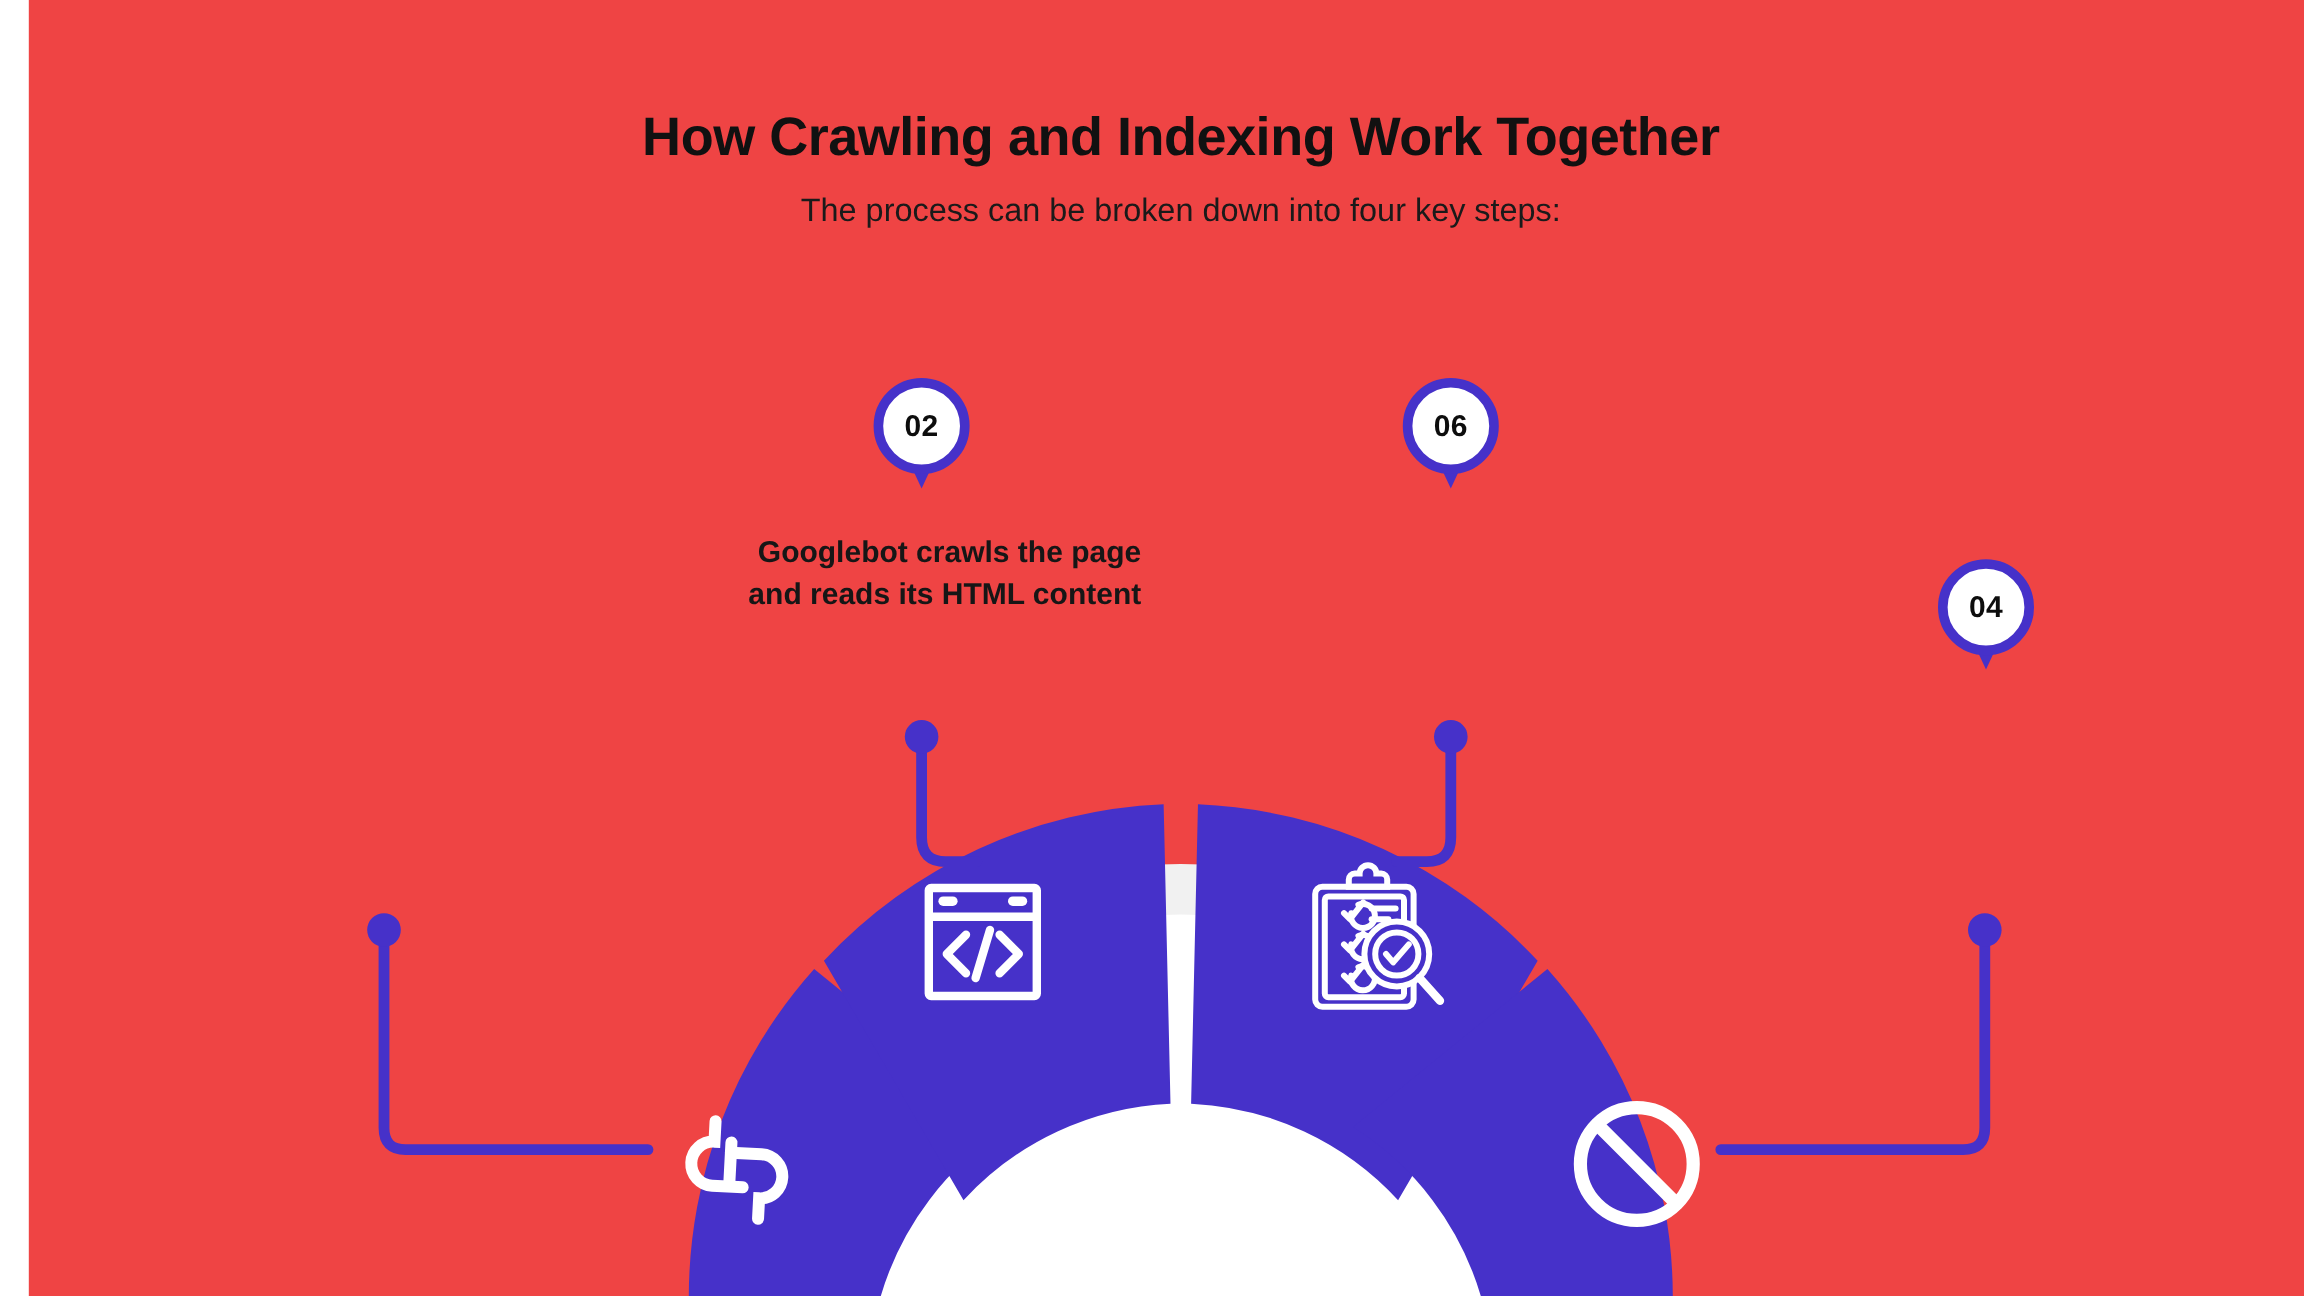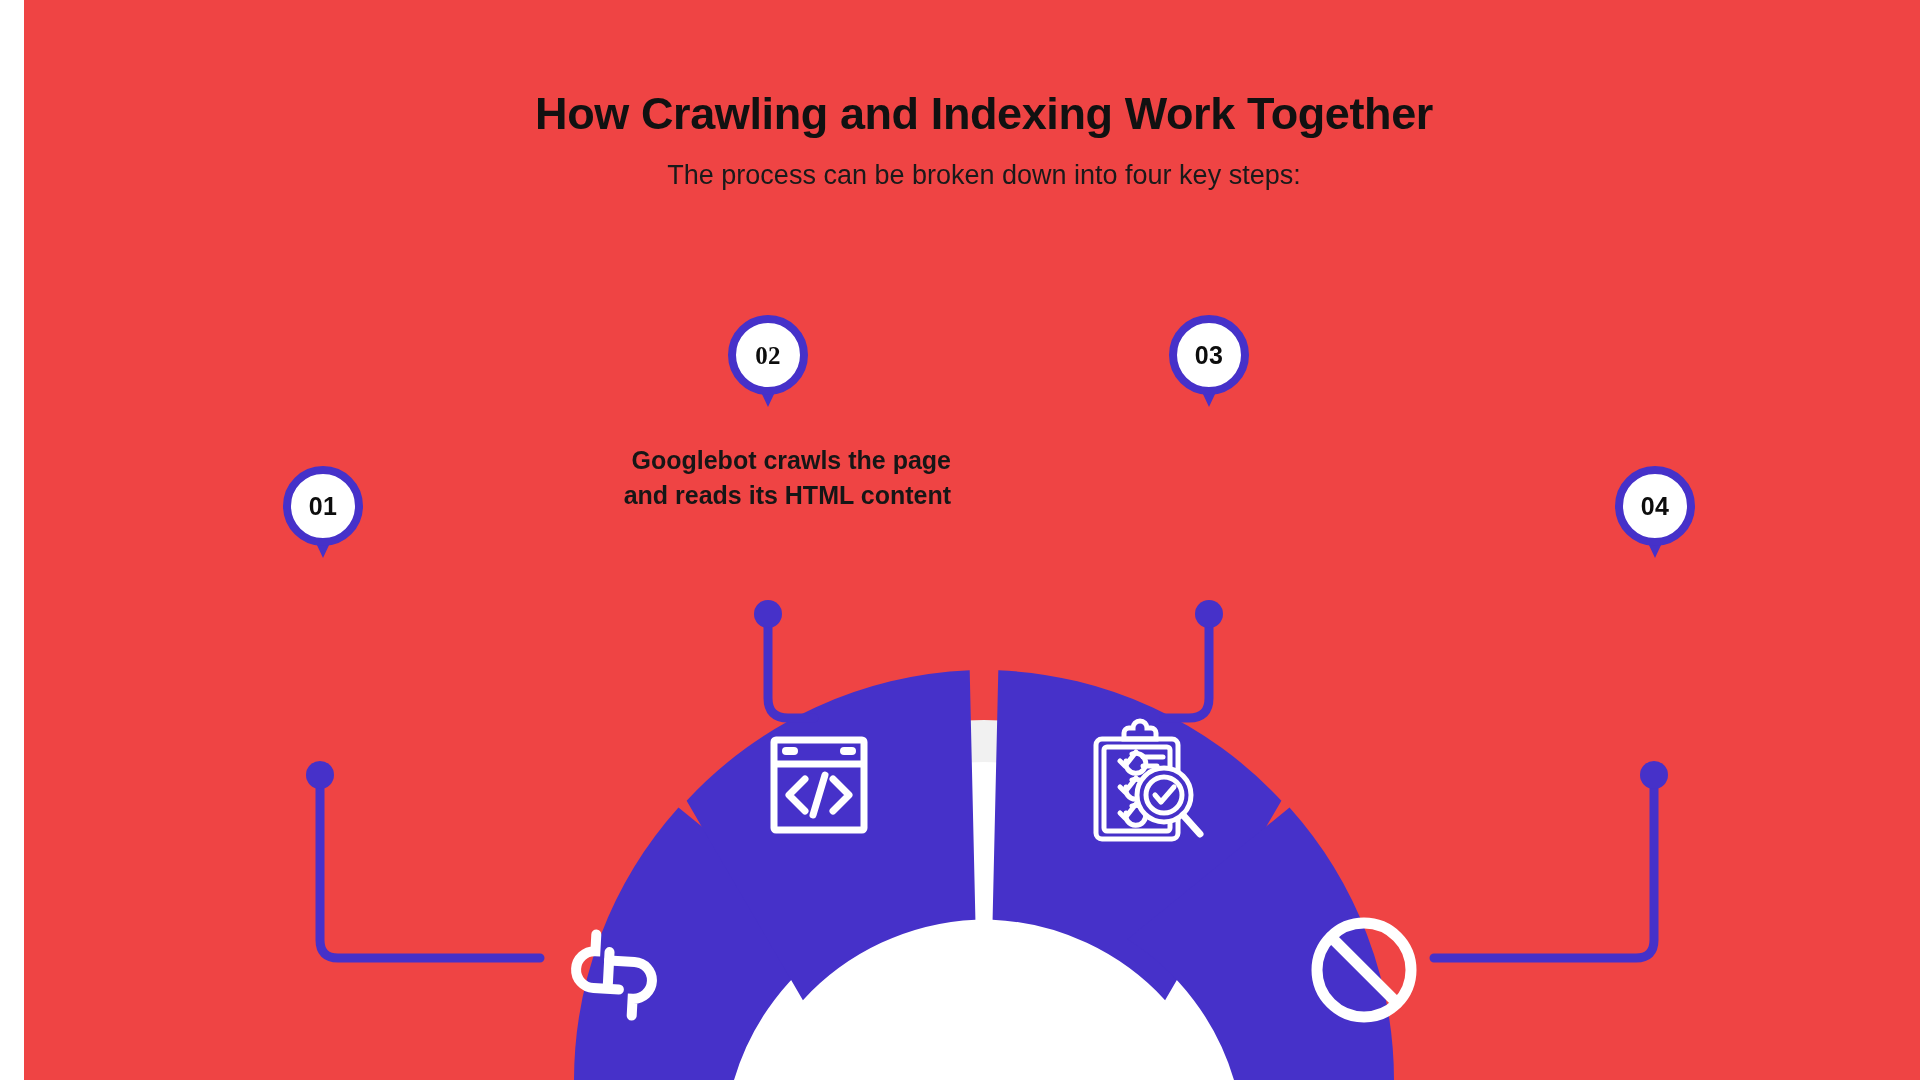--- a/index.html
+++ b/index.html
@@ -88,21 +88,21 @@
     position:absolute;
     text-align:right;
     font-size:25px;
     line-height:1.38;
     color:#161616;
     font-weight:700;
   }
 
   
   #pin-01 { left:259px;  top:466px; }
-  #pin-02 { left:704px;  top:315px;font-family:Liberation Serif, serif; }
+  #pin-02 { left:704px;  top:315px; }
   #pin-03 { left:1145px; top:315px; }
   #pin-04 { left:1591px; top:466px; }
 
   #text-01 { left:120px;  top:583px; width:360px; }
   #text-02 { left:567px;  top:443px; width:360px; }
   #text-03 { left:1008px; top:443px; width:360px; }
   #text-04 { left:1453px; top:583px; width:360px; }
 </style>
 </head>
 <body>
@@ -203,38 +203,32 @@
       <path d="M 11 10 L 17 17 L 30 2" stroke-linecap="round" stroke-linejoin="round"></path>
       <line x1="39" y1="30" x2="56" y2="49" stroke-width="7" stroke-linecap="round"></line>
     </g>
 
     <g transform="translate(1340,970)" stroke="#ffffff" fill="none" stroke-width="11">
       <circle cx="0" cy="0" r="47"></circle>
       <line x1="-33" y1="-33" x2="33" y2="33" stroke-linecap="round"></line>
     </g>
   </svg>
 
-  <div class="pin" id="pin-01">
-    <div class="pin-tail"></div>
-    <div class="pin-ring">
-      <span class="pin-num">01</span>
-    </div>
-  </div>
 
   <div class="pin" id="pin-02">
     <div class="pin-tail"></div>
     <div class="pin-ring">
       <span class="pin-num">02</span>
     </div>
   </div>
 
   <div class="pin" id="pin-03">
     <div class="pin-tail"></div>
     <div class="pin-ring">
-      <span class="pin-num">03</span>
+      <span class="pin-num">06</span>
     </div>
   </div>
 
   <div class="pin" id="pin-04">
     <div class="pin-tail"></div>
     <div class="pin-ring">
       <span class="pin-num">04</span>
     </div>
   </div>
 

